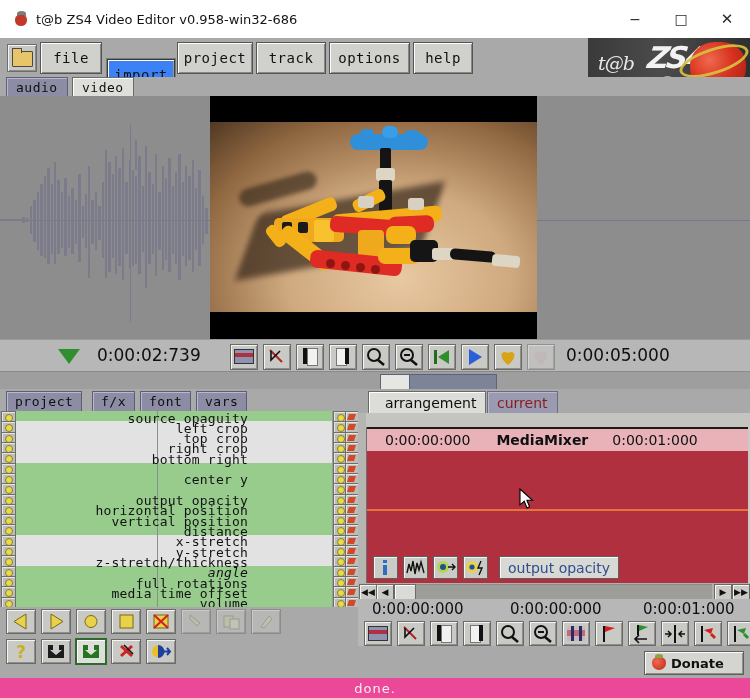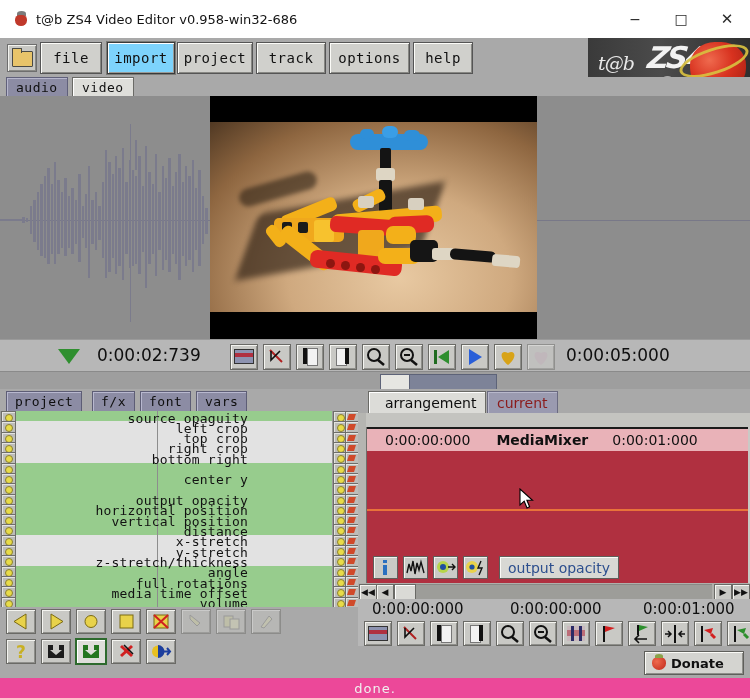--- a/index.html
+++ b/index.html
@@ -47,22 +47,22 @@
   .folder-glyph:after{content:"";position:absolute;left:-1px;top:-4px;width:8px;height:4px;
      background:#e8c46a;border:1px solid #4a4a45;border-bottom:none;border-radius:1px 1px 0 0;}
   .menubtn{
     position:absolute;top:4px;height:30px;
     background:#d0d0cc;border:1px solid #555;
     box-shadow:inset 1px 1px 0 #fcfcf8, inset -1px -1px 0 #878783;
     display:flex;align-items:center;justify-content:center;
     font-family:"DejaVu Sans Mono",monospace;font-size:14px;color:#111;
     letter-spacing:0.5px;
   }
-  .menubtn.sel{background:#7dd3fc;border:1px solid #3a3a3a;
-    box-shadow:inset 1px 1px 0 #ffffff, inset -1px -1px 0 #9a9a96, 0 0 0 1px #7a7a76;}
+  .menubtn.sel{background:#3b82f6;border:1px solid #3a3a3a;
+    box-shadow:inset 1px 1px 0 #ffffff, inset -1px -1px 0 #9a9a96, 0 0 0 1px #7a7a76;margin-top:17px;}
 
   .logo{
     position:absolute;right:0;top:38px;width:162px;height:58px;
     background:linear-gradient(90deg,#3a3a3a 0%,#4b4b4b 45%,#2f2f2f 100%);
     overflow:hidden;
   }
   .logo-tab{position:absolute;left:10px;top:14px;font-size:19px;color:#e8e8e8;
     font-family:"DejaVu Serif",serif;font-style:italic;letter-spacing:-1px;}
   .logo-zs4{position:absolute;left:60px;top:2px;font-size:30px;color:#f2f2f2;
     font-family:"DejaVu Sans",sans-serif;font-weight:bold;font-style:italic;letter-spacing:-3px;
@@ -519,21 +519,21 @@
           </div>
           <div class="prow" style="top: 122.789px;">
             <span>x-stretch</span>
           </div>
           <div class="prow" style="top: 133.105px;">
             <span>y-stretch</span>
           </div>
           <div class="prow" style="top: 143.421px;">
             <span>z-stretch/thickness</span>
           </div>
-          <div class="prow" style="top: 153.737px;">
+          <div class="prow" style="top: 153.737px; font-style: italic;">
             <span>angle</span>
           </div>
           <div class="prow" style="top: 164.053px;">
             <span>full rotations</span>
           </div>
           <div class="prow" style="top: 174.368px;">
             <span>media time offset</span>
           </div>
           <div class="prow" style="top: 184.684px;">
             <span>volume</span>

